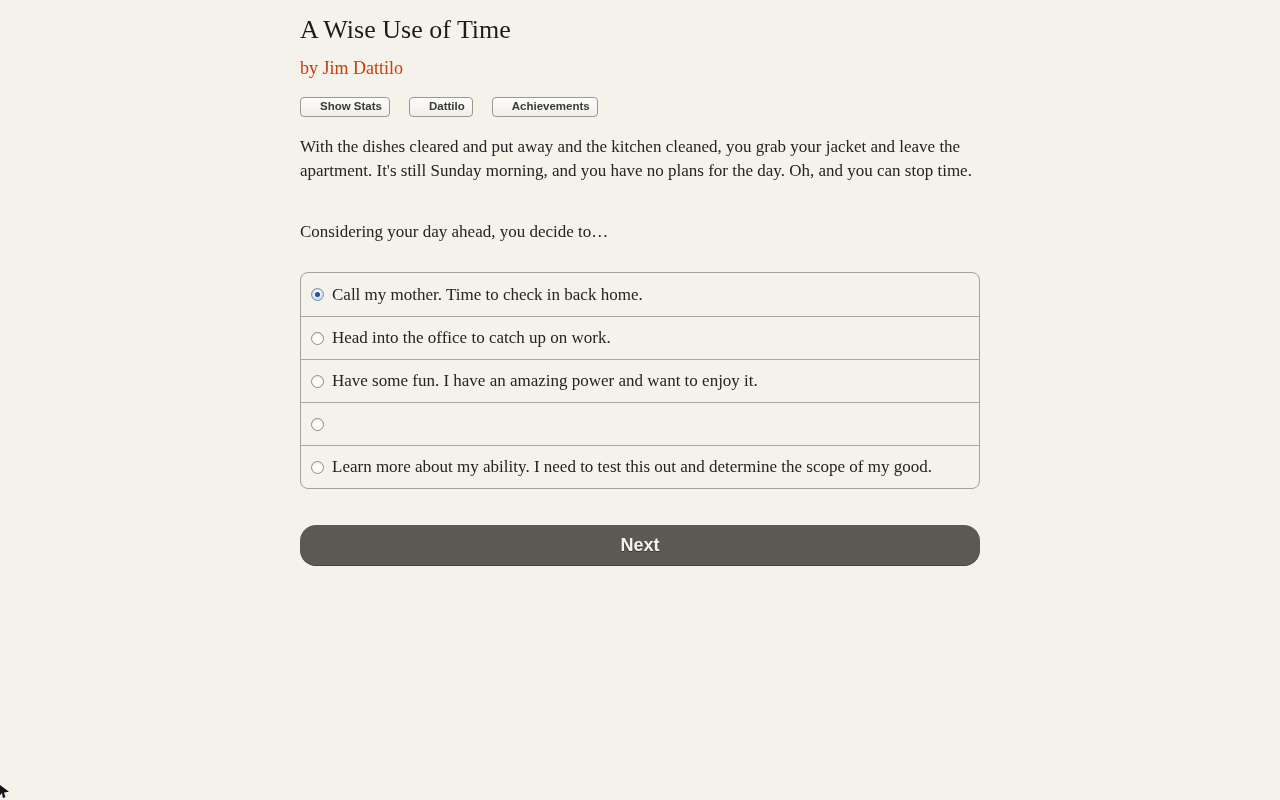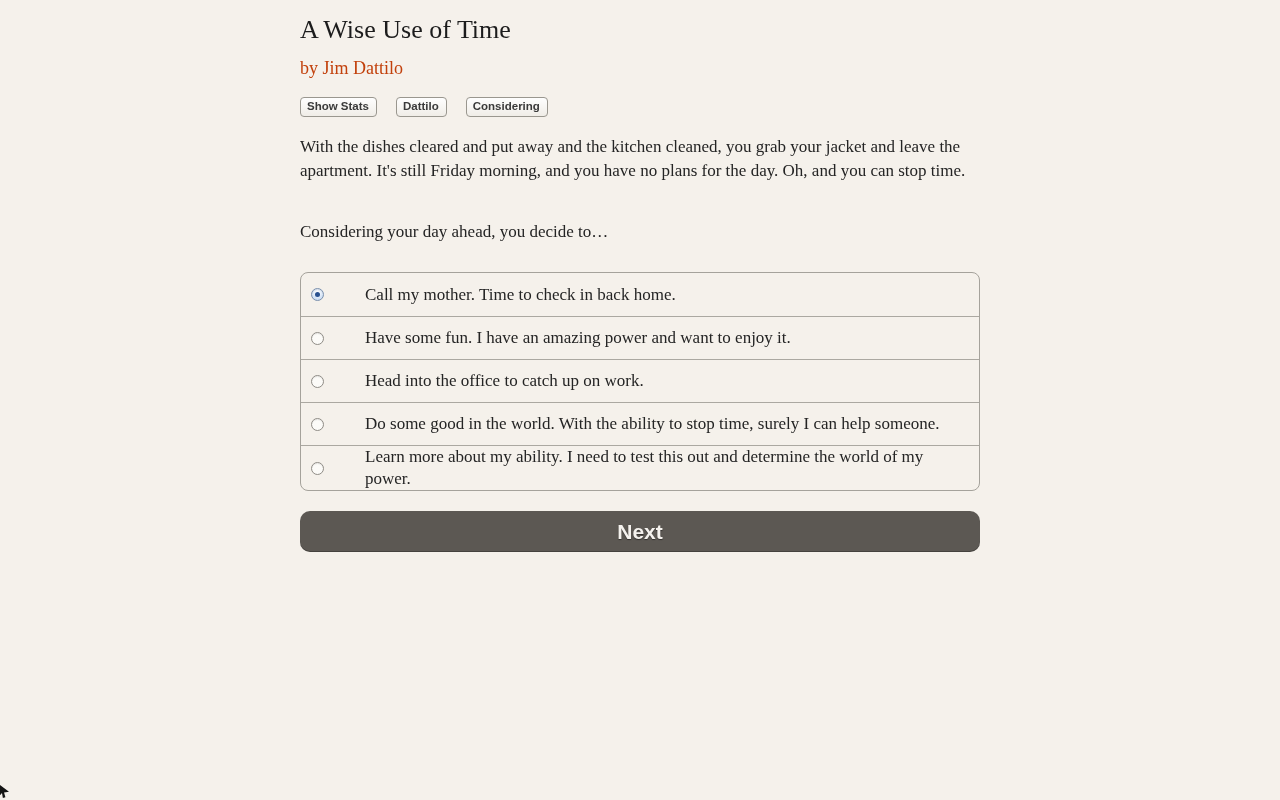--- a/index.html
+++ b/index.html
@@ -27,21 +27,21 @@
   .byline {
     margin-top: 12px;
     font-size: 18px;
     line-height: 22px;
     color: #c2410c;
   }
   .toolbar { margin-top: 17px; height: 21px; }
   .tb-btn {
     display: inline-block;
     margin-right: 19px;
-    padding: 2px 7px 3px 6px;
+    padding: 2px 7px 3px 19px;
     font-family: "Liberation Sans", "DejaVu Sans", sans-serif;
     font-size: 11.5px;
     font-weight: bold;
     color: #3a3a3a;
     background: linear-gradient(#fefefe, #f0ede7);
     border: 1px solid #9a978f;
     border-radius: 4px;
     cursor: pointer;
     line-height: 13px;
   }
@@ -66,21 +66,20 @@
     padding: 0 12px 0 10px;
     border-top: 1px solid #aba8a1;
     cursor: pointer;
   }
   .option-row:first-child { border-top: none; }
   .option-text {
     font-size: 17px;
     line-height: 22px;
     color: #242424;
     padding-left: 8px;
-    margin-left: 33px;
   }
   .radio {
     position: relative;
     width: 13px; height: 13px;
     flex: 0 0 13px;
     border-radius: 50%;
     border: 1px solid #8f8c86;
     background: #fcfbf8;
     box-shadow: inset 0 1px 1px rgba(0,0,0,0.08);
   }
@@ -94,68 +93,67 @@
     left: 50%; top: 50%;
     width: 5px; height: 5px;
     margin: -2.5px 0 0 -2.5px;
     border-radius: 50%;
     background: #27508f;
   }
   .next {
     display: block;
     width: 680px;
     height: 41px;
-    margin-top: 20px;
+    margin-top: 36px;
     border: none;
-    border-radius: 10px;
+    border-radius: 16px;
     background: #5c5853;
     box-shadow: inset 0 -1px 0 rgba(0,0,0,0.25);
     color: #f5f2ee;
     font-family: "Liberation Sans", "DejaVu Sans", sans-serif;
-    font-size: 21px;
+    font-size: 18px;
     font-weight: bold;
     text-shadow: 0 1px 1px rgba(0,0,0,0.45);
     cursor: pointer;
   }
   .cursor {
     position: absolute;
     left: 0; bottom: 2px;
     width: 9px; height: 13px;
     background: #141414;
     clip-path: polygon(0 0, 100% 52%, 45% 58%, 60% 95%, 32% 100%, 22% 62%, 0 78%);
   }
 </style>
 </head>
 <body>
 
 <div class="page">
   <div class="content">
     <h1 class="title">A Wise Use of Time</h1>
     <div class="byline">by Jim Dattilo</div>
-    <div class="toolbar" id="toolbar"><button class="tb-btn">Show Stats</button><button class="tb-btn">Dattilo</button><button class="tb-btn">Considering</button></div>
-    <p class="para">With the dishes cleared and put away and the kitchen cleaned, you grab your jacket and leave the apartment. It's still Friday morning, and you have no plans for the day. Oh, and you can stop time.</p>
+    <div class="toolbar" id="toolbar"><button class="tb-btn">Show Stats</button><button class="tb-btn">Dattilo</button><button class="tb-btn">Achievements</button></div>
+    <p class="para">With the dishes cleared and put away and the kitchen cleaned, you grab your jacket and leave the apartment. It's still Sunday morning, and you have no plans for the day. Oh, and you can stop time.</p>
     <p class="para prompt">Considering your day ahead, you decide to…</p>
     <div class="choices" id="choices">
         <label class="option-row">
           <span class="radio checked"></span>
           <span class="option-text">Call my mother. Time to check in back home.</span>
         </label>
         <label class="option-row">
           <span class="radio"></span>
+          <span class="option-text">Head into the office to catch up on work.</span>
+        </label>
+        <label class="option-row">
+          <span class="radio"></span>
           <span class="option-text">Have some fun. I have an amazing power and want to enjoy it.</span>
         </label>
         <label class="option-row">
           <span class="radio"></span>
-          <span class="option-text">Head into the office to catch up on work.</span>
         </label>
         <label class="option-row">
           <span class="radio"></span>
-          <span class="option-text">Do some good in the world. With the ability to stop time, surely I can help someone.</span>
-        </label>
-        <label class="option-row">
-          <span class="radio"></span>
-          <span class="option-text">Learn more about my ability. I need to test this out and determine the world of my power.</span>
+          <span class="option-text">Learn more about my ability. I need to test this out and determine the scope of my good.</span>
         </label>
       </div>
     <button class="next">Next</button>
   </div>
   <div class="cursor"></div>
 </div>
 
 </body></html>

